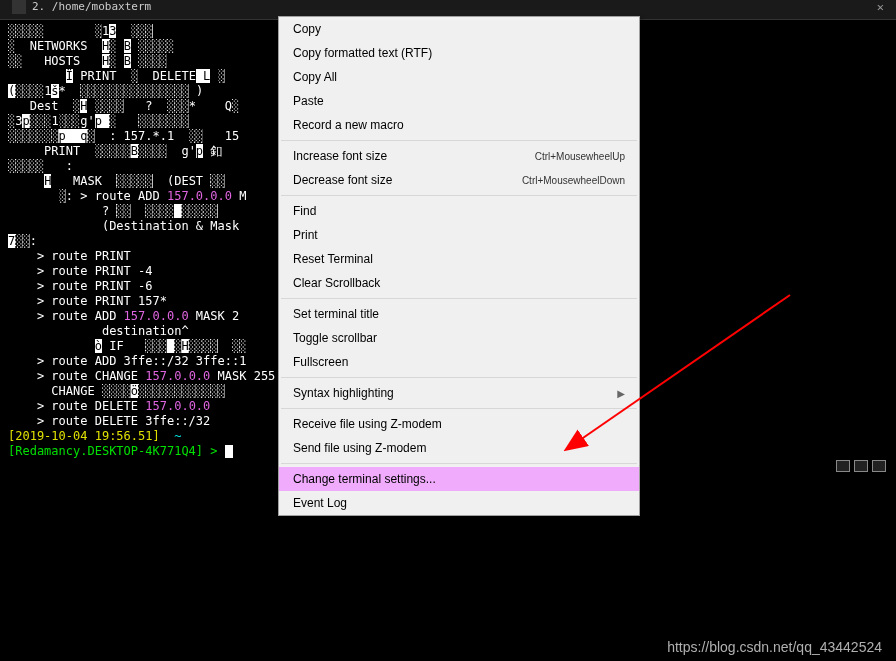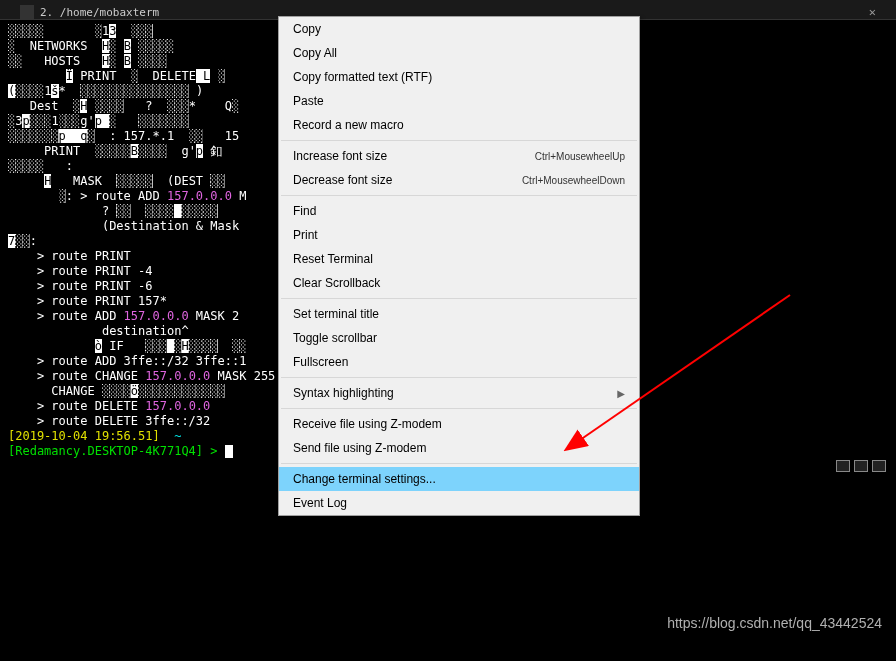--- a/index.html
+++ b/index.html
@@ -1,57 +1,57 @@
 <!DOCTYPE html>
 <html><head>
 <meta charset="utf-8">
 <style>
 *{margin:0;padding:0;box-sizing:border-box}
 body{width:896px;height:661px;background:#000;font-family:Consolas,monospace;font-size:13px;position:relative;overflow:hidden}
-.title-bar{height:20px;background:#1a1a1a;border-bottom:1px solid #333;display:flex;align-items:flex-end;padding:0 20px;color:#ccc;font-size:11px}
+.title-bar{height:20px;background:#1a1a1a;border-bottom:1px solid #333;display:flex;align-items:flex-start;padding:0 12px;color:#ccc;font-size:11px}
 .title-bar .icon{width:14px;height:14px;background:#333;margin-right:6px}
 .title-bar .close{margin-left:auto;color:#999;cursor:pointer;font-size:12px}
 .terminal{padding:4px 8px;color:#fff;line-height:15px;font-size:12px;white-space:pre}
 .terminal .block{background:#fff;color:#000}
 .terminal .mag{color:#e065e0}
 .terminal .yel{color:#e0e000}
 .terminal .cyan{color:#00e0e0}
 .terminal .grn{color:#00e000}
 .context-menu{position:absolute;top:16px;left:278px;width:362px;background:#f0f0f0;border:1px solid #a0a0a0;box-shadow:2px 2px 4px rgba(0,0,0,0.3);font-family:"Segoe UI",Tahoma,sans-serif;font-size:12px;color:#000}
 .context-menu .item{padding:5px 14px;display:flex;justify-content:space-between;align-items:center;cursor:default}
-.context-menu .item.highlighted{background:#7dd3fc}
+.context-menu .item.highlighted{background:#f0abfc}
 .context-menu .sep{height:1px;background:#d7d7d7;margin:3px 2px}
 .context-menu .shortcut{color:#333;font-size:10px}
 .context-menu .chev{color:#666;font-size:10px}
 .arrow{position:absolute;pointer-events:none}
 .status-icons{position:absolute;right:10px;top:460px;display:flex;gap:4px}
 .status-icons .icn{width:14px;height:12px;border:1px solid #888;background:#222}
-.watermark{position:absolute;right:14px;bottom:30px;color:#b0b0b0;font-family:Arial,sans-serif;font-size:14px}
+.watermark{position:absolute;right:14px;bottom:6px;color:#b0b0b0;font-family:Arial,sans-serif;font-size:14px}
 .cursor-blk{display:inline-block;width:8px;height:13px;background:#fff;vertical-align:middle}
 </style>
 </head>
 <body>
 
 <div class="title-bar">
   <div class="icon"></div>
   <span>2. /home/mobaxterm</span>
   <span class="close">✕</span>
 </div>
 
 <div class="terminal" id="terminal-out"><div><span class="block">▓▓▓▓▓</span><span>       </span><span class="block">▓</span><span>1</span><span class="block">3</span><span>  </span><span class="block">▓▓▓</span></div><div><span class="block">▓</span><span>  NETWORKS  </span><span class="block">H▓</span><span> </span><span class="block">B</span><span> </span><span class="block">▓▓▓▓▓</span></div><div><span class="block">▓▓</span><span>   HOSTS   </span><span class="block">H▓</span><span> </span><span class="block">B</span><span> </span><span class="block">▓▓▓▓</span></div><div><span></span></div><div><span>        </span><span class="block">Ï</span><span> PRINT  </span><span class="block">▓</span><span>  DELETE</span><span class="block"> L</span><span> </span><span class="block">▓</span></div><div><span class="block">(▓▓▓▓</span><span>1</span><span class="block">š</span><span>*  </span><span class="block">▓▓▓▓▓▓▓▓▓▓▓▓▓▓▓</span><span> )</span></div><div><span></span></div><div><span>   Dest  </span><span class="block">▓H</span><span> </span><span class="block">▓▓▓▓</span><span>   ?  </span><span class="block">▓▓▓</span><span>*    Q</span><span class="block">▓</span></div><div><span class="block">▓</span><span>3</span><span class="block">p▓▓▓</span><span>1</span><span class="block">▓▓▓</span><span>g'</span><span class="block">p ▓</span><span>   </span><span class="block">▓▓▓▓▓▓▓</span></div><div><span class="block">▓▓▓▓▓▓▓p  q▓</span><span>  : 157.*.1  </span><span class="block">▓▓</span><span>   15</span></div><div><span></span></div><div><span>     PRINT  </span><span class="block">▓▓▓▓▓B▓▓▓▓</span><span>  g'</span><span class="block">p</span><span> 釦</span></div><div><span class="block">▓▓▓▓▓</span><span>   :</span></div><div><span>     </span><span class="block">H</span><span>   MASK  </span><span class="block">▓▓▓▓▓</span><span>  (DEST </span><span class="block">▓▓</span></div><div><span>       </span><span class="block">▓</span><span>: &gt; route ADD </span><span class="mag">157.0.0.0</span><span> M</span></div><div><span>             ? </span><span class="block">▓▓</span><span>  </span><span class="block">▓▓▓▓ ▓▓▓▓▓</span></div><div><span>             (Destination &amp; Mask</span></div><div><span></span></div><div><span class="block">7▓▓</span><span>:</span></div><div><span></span></div><div><span>    &gt; route PRINT</span></div><div><span>    &gt; route PRINT -4</span></div><div><span>    &gt; route PRINT -6</span></div><div><span>    &gt; route PRINT 157*</span></div><div><span></span></div><div><span>    &gt; route ADD </span><span class="mag">157.0.0.0</span><span> MASK 2</span></div><div><span>             destination^</span></div><div><span>            </span><span class="block">ò</span><span> IF   </span><span class="block">▓▓▓ ▓H▓▓▓▓</span><span>  </span><span class="block">▓▓</span></div><div><span></span></div><div><span>    &gt; route ADD 3ffe::/32 3ffe::1</span></div><div><span></span></div><div><span>    &gt; route CHANGE </span><span class="mag">157.0.0.0</span><span> MASK 255.0.0.0 </span><span class="mag">157.55.80.5</span><span> METRIC 2 IF 2</span></div><div><span></span></div><div><span>      CHANGE </span><span class="block">▓▓▓▓ö▓▓▓▓▓▓▓▓▓▓▓▓</span></div><div><span></span></div><div><span>    &gt; route DELETE </span><span class="mag">157.0.0.0</span></div><div><span>    &gt; route DELETE 3ffe::/32</span></div><div><span></span></div><div><span></span></div><div><span class="yel">[2019-10-04 19:56.51]</span><span>  </span><span class="cyan">~</span></div><div><span class="grn">[Redamancy.DESKTOP-4K771Q4] &gt;</span><span> </span><span class="cursor-blk"></span></div></div>
 
 <div class="context-menu" id="ctx-menu">
     <div class="item">
       <span>Copy</span>
     </div>
     <div class="item">
-      <span>Copy All</span>
+      <span>Copy formatted text (RTF)</span>
     </div>
     <div class="item">
-      <span>Copy formatted text (RTF)</span>
+      <span>Copy All</span>
     </div>
     <div class="item">
       <span>Paste</span>
     </div>
     <div class="item">
       <span>Record a new macro</span>
     </div>
     <div class="sep"></div>
     <div class="item">
       <span>Increase font size</span>

